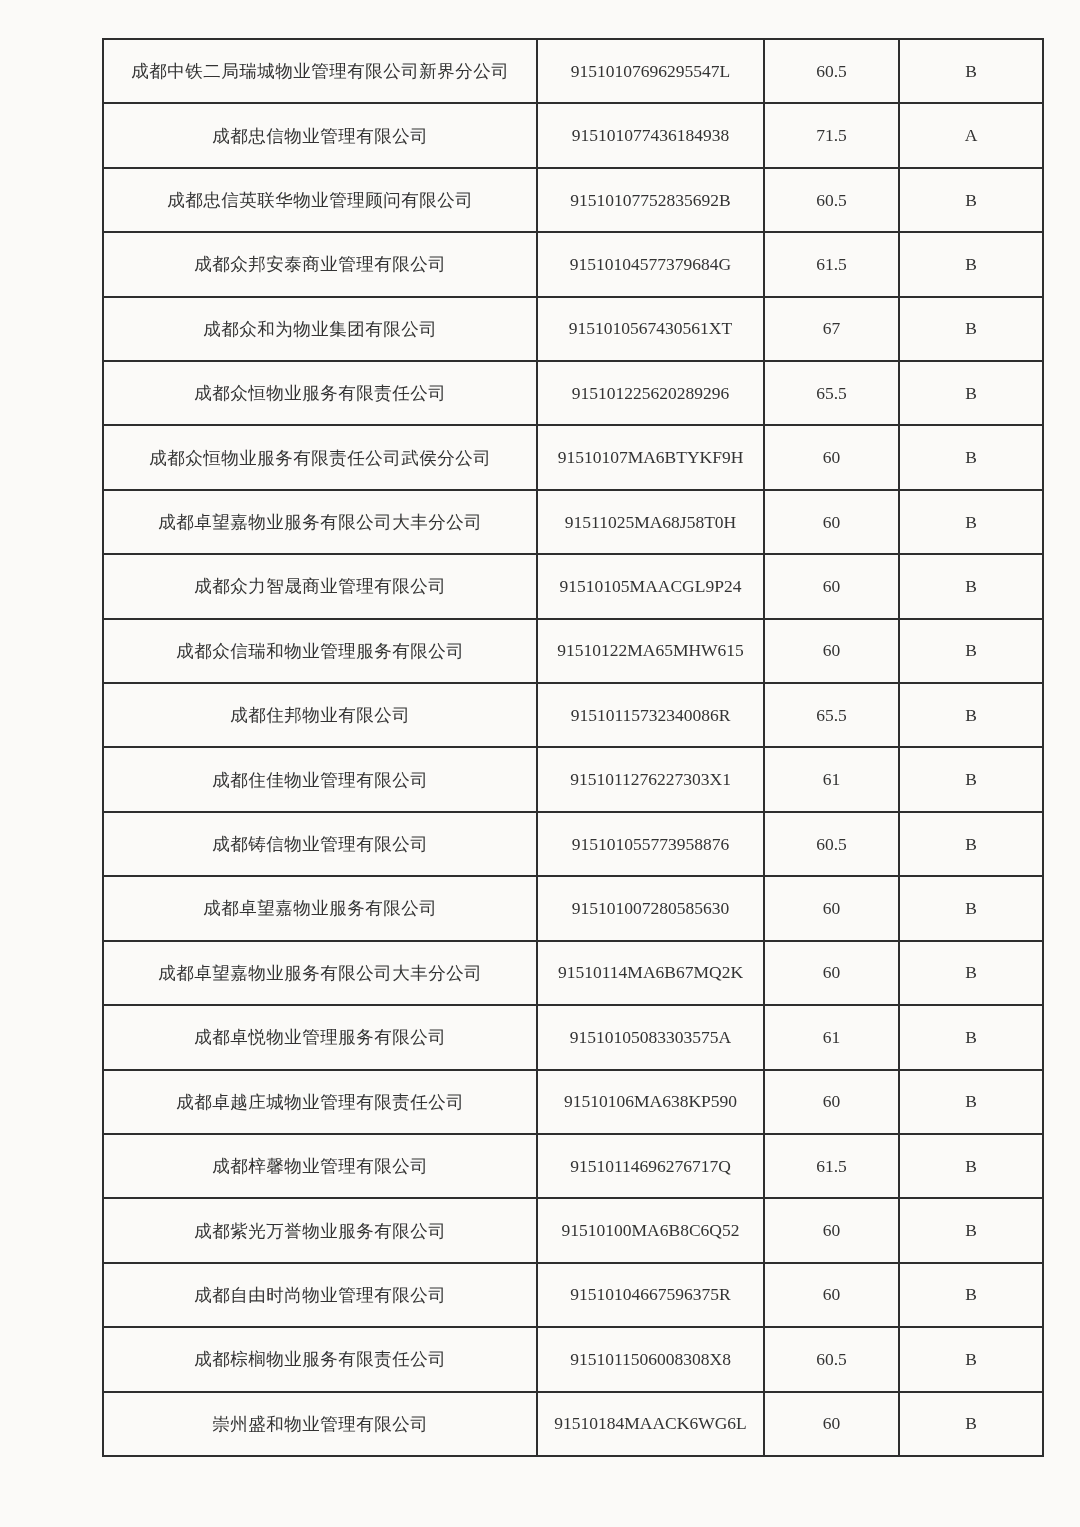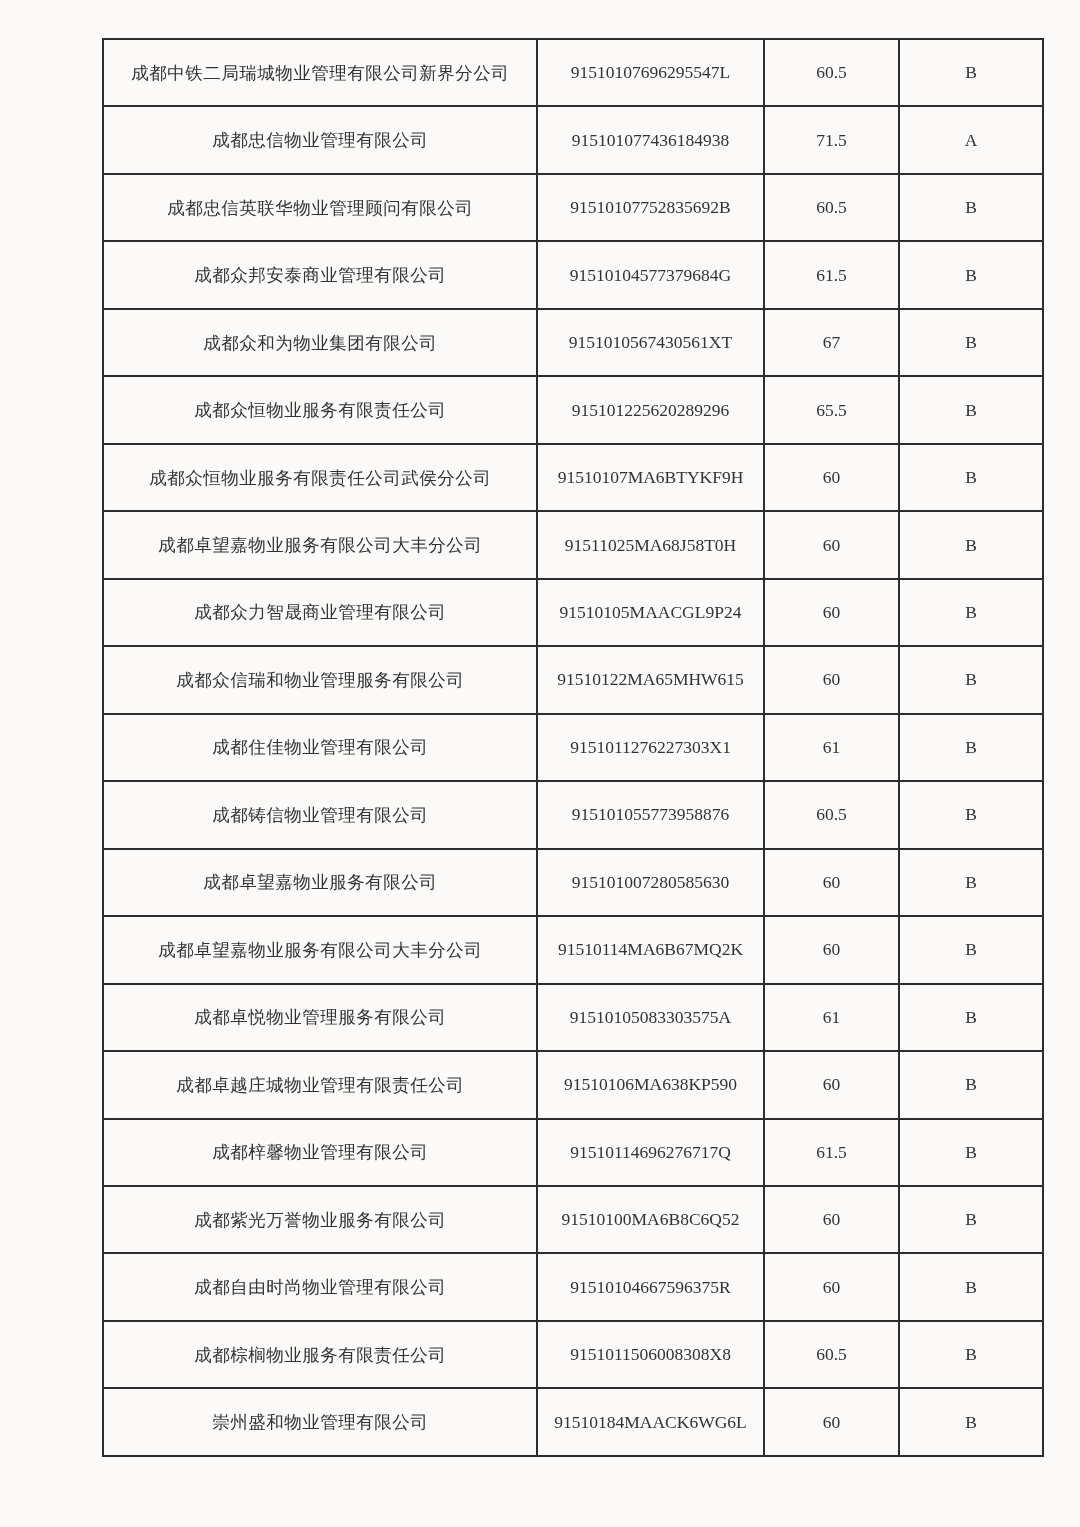--- a/index.html
+++ b/index.html
@@ -119,20 +119,26 @@
           <td class="score-cell">60</td>
           <td class="grade-cell">B</td>
         </tr>
         <tr>
           <td class="company-name-cell">成都众信瑞和物业管理服务有限公司</td>
           <td class="credit-code-cell">91510122MA65MHW615</td>
           <td class="score-cell">60</td>
           <td class="grade-cell">B</td>
         </tr>
         <tr>
+          <td class="company-name-cell">成都住邦物业有限公司</td>
+          <td class="credit-code-cell">91510115732340086R</td>
+          <td class="score-cell">65.5</td>
+          <td class="grade-cell">B</td>
+        </tr>
+        <tr>
           <td class="company-name-cell">成都住佳物业管理有限公司</td>
           <td class="credit-code-cell">9151011276227303X1</td>
           <td class="score-cell">61</td>
           <td class="grade-cell">B</td>
         </tr>
         <tr>
           <td class="company-name-cell">成都铸信物业管理有限公司</td>
           <td class="credit-code-cell">915101055773958876</td>
           <td class="score-cell">60.5</td>
           <td class="grade-cell">B</td>

